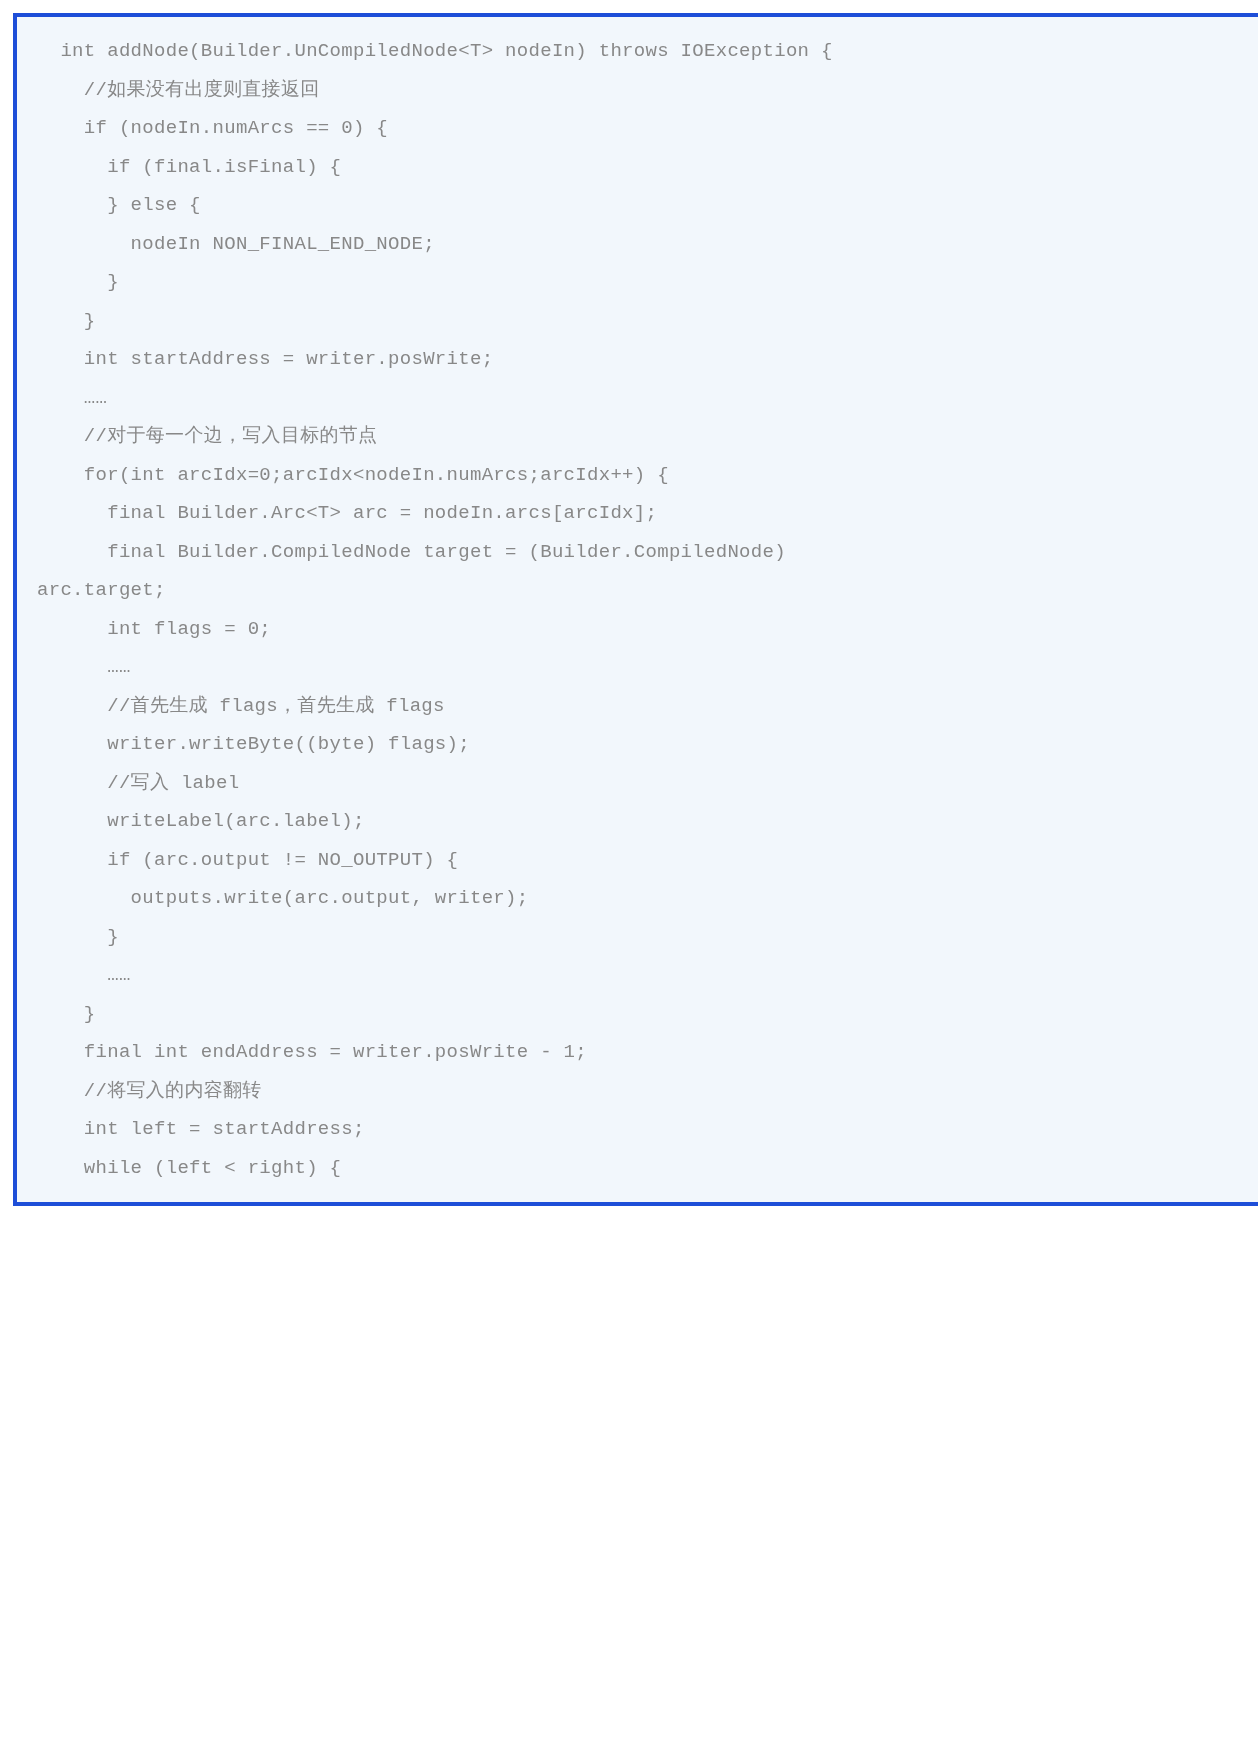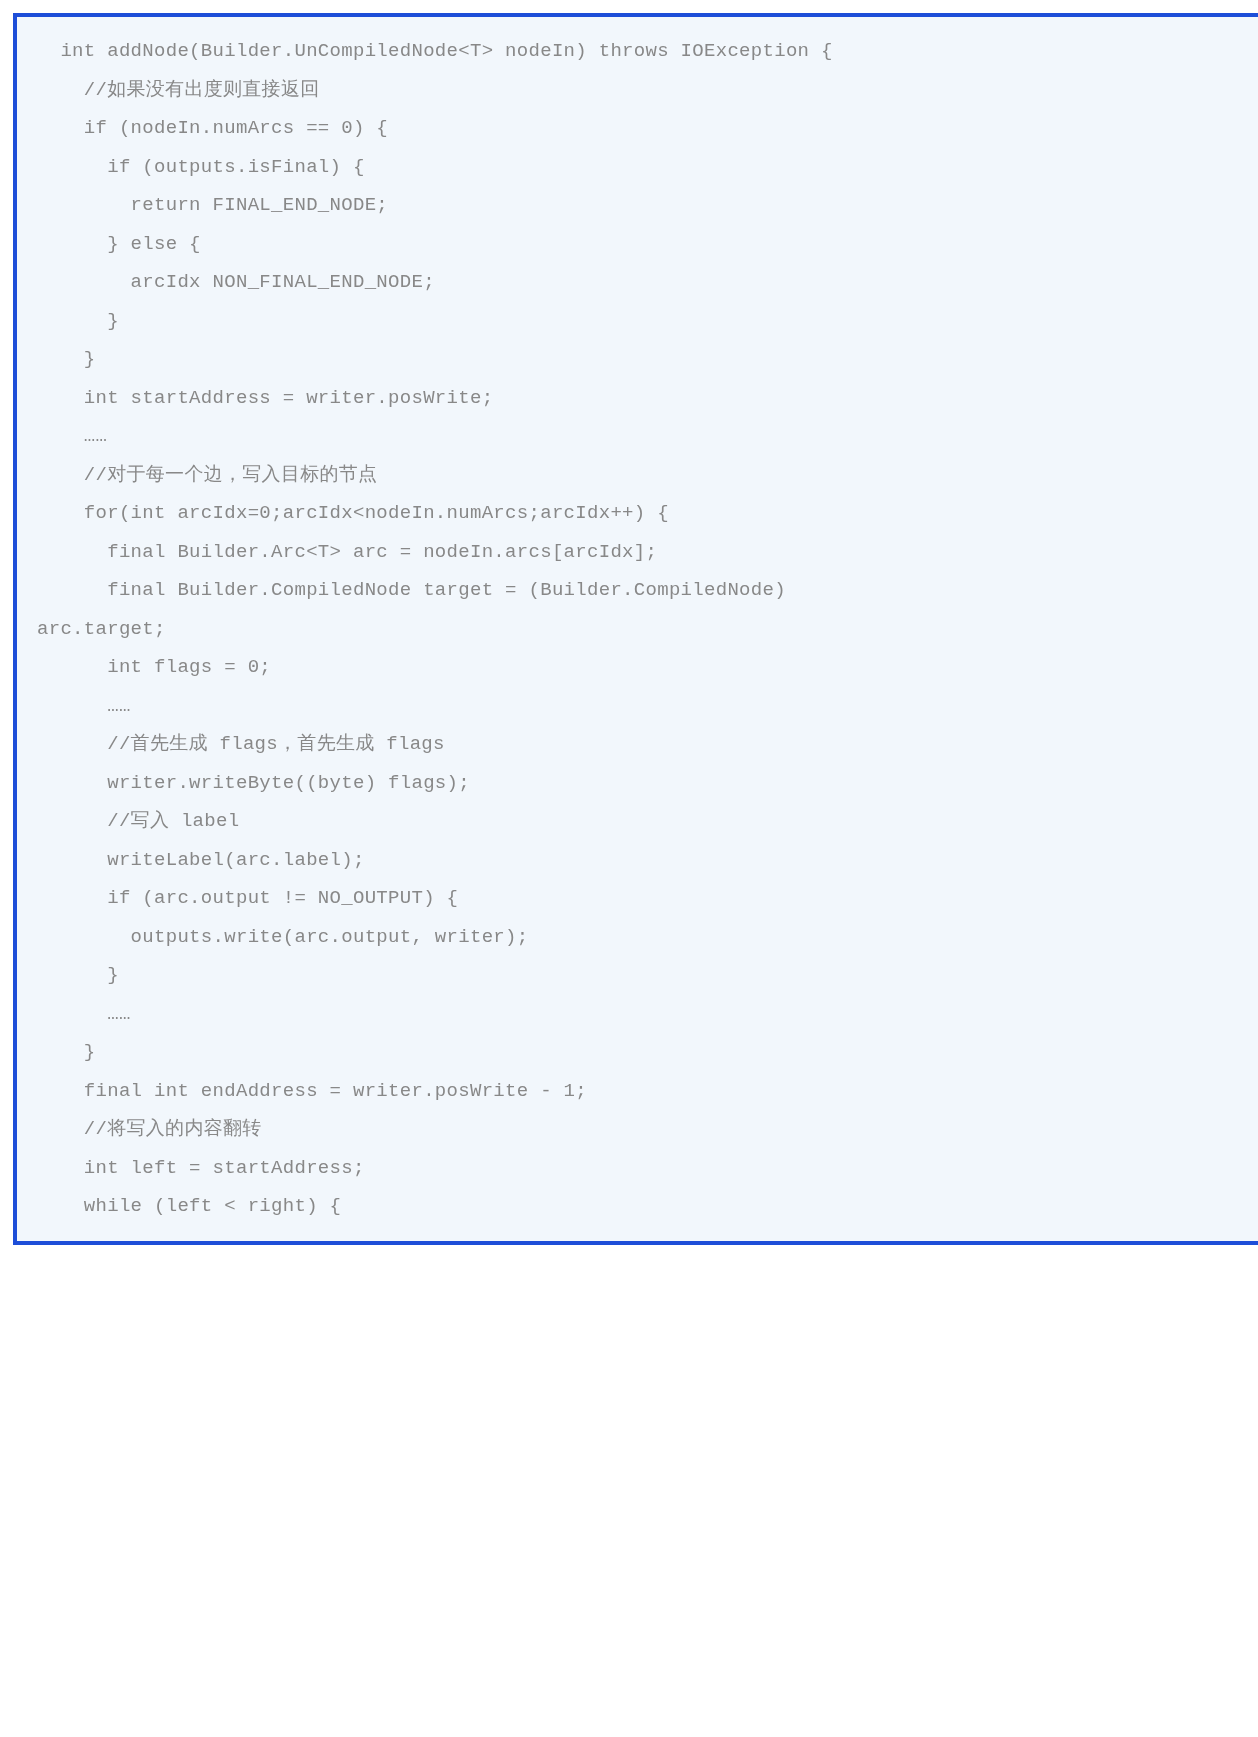--- a/index.html
+++ b/index.html
@@ -25,24 +25,23 @@
     letter-spacing: 0.3px;
   }
 </style>
 </head>
 <body>
 
 <div class="code-block">
   <div class="code-line">  int addNode(Builder.UnCompiledNode&lt;T&gt; nodeIn) throws IOException {</div>
   <div class="code-line">    //如果没有出度则直接返回</div>
   <div class="code-line">    if (nodeIn.numArcs == 0) {</div>
-  <div class="code-line">      if (outputs.isFinal) {</div>
-  <div class="code-line">        return FINAL_END_NODE;</div>
+  <div class="code-line">      if (final.isFinal) {</div>
   <div class="code-line">      } else {</div>
-  <div class="code-line">        arcIdx NON_FINAL_END_NODE;</div>
+  <div class="code-line">        nodeIn NON_FINAL_END_NODE;</div>
   <div class="code-line">      }</div>
   <div class="code-line">    }</div>
   <div class="code-line"></div>
   <div class="code-line">    int startAddress = writer.posWrite;</div>
   <div class="code-line">    ……</div>
   <div class="code-line">    //对于每一个边，写入目标的节点</div>
   <div class="code-line">    for(int arcIdx=0;arcIdx&lt;nodeIn.numArcs;arcIdx++) {</div>
   <div class="code-line">      final Builder.Arc&lt;T&gt; arc = nodeIn.arcs[arcIdx];</div>
   <div class="code-line">      final Builder.CompiledNode target = (Builder.CompiledNode) </div>
   <div class="code-line">arc.target;</div>

